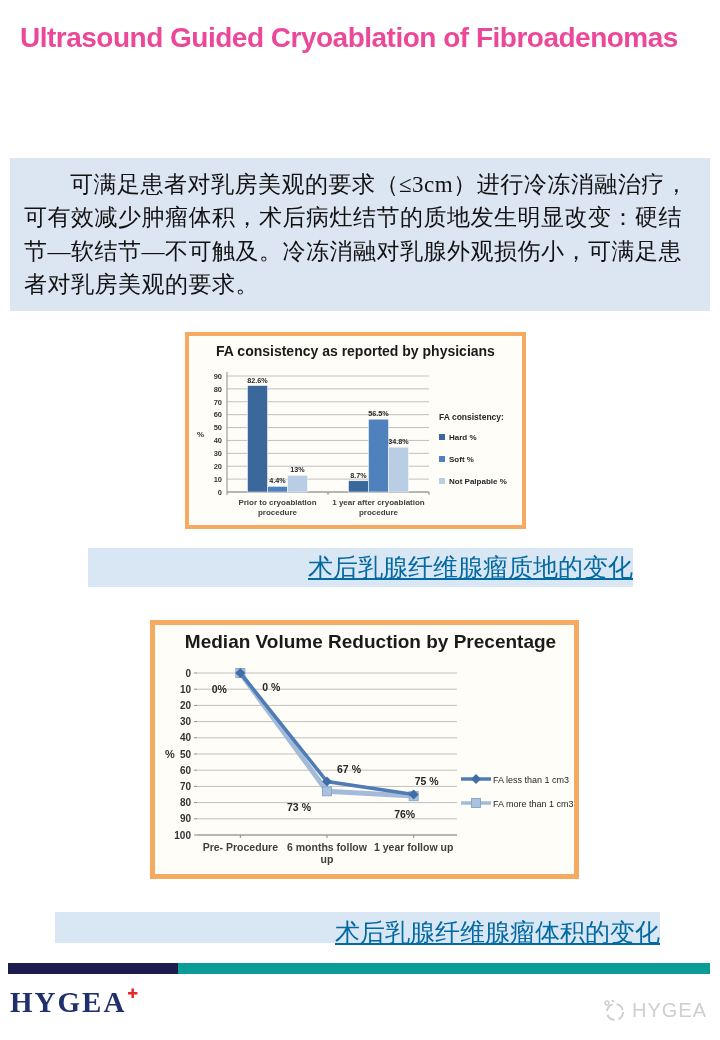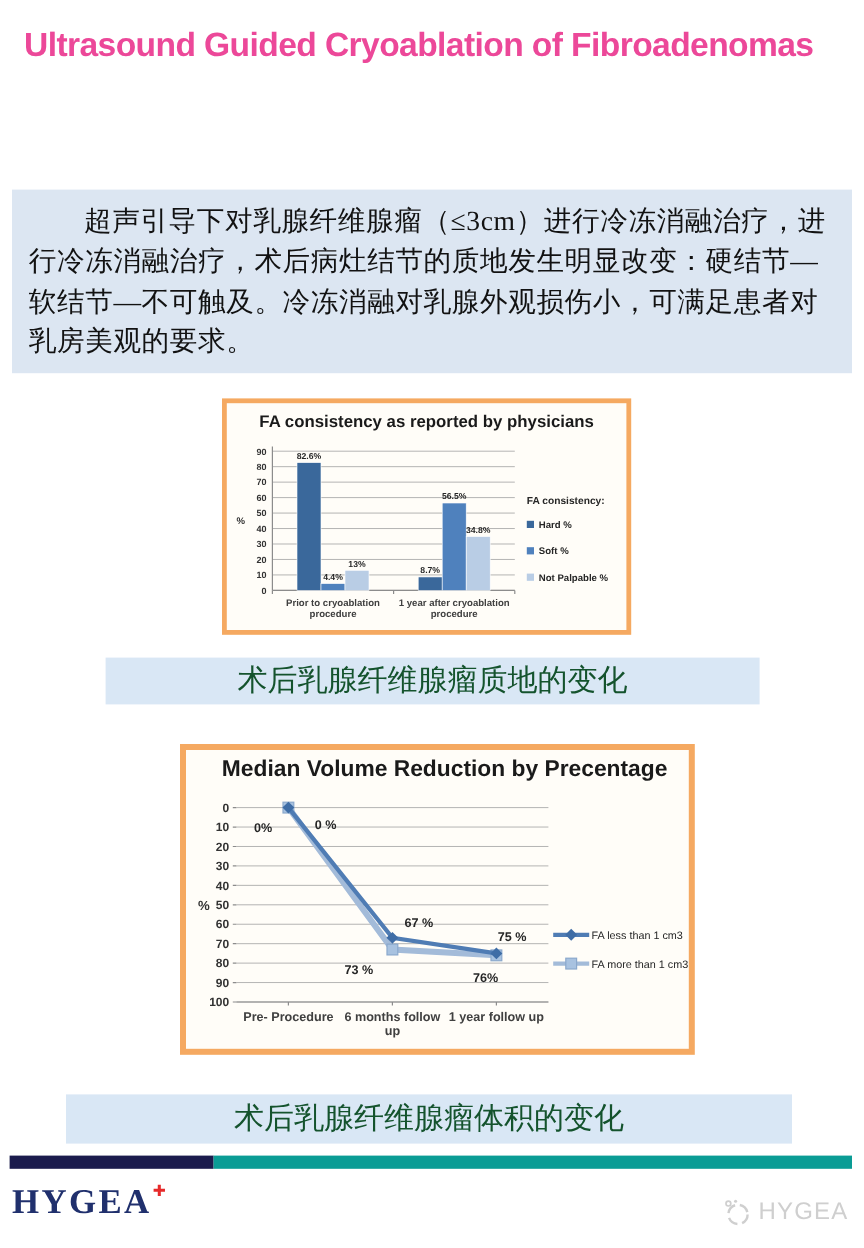--- a/index.html
+++ b/index.html
@@ -23,23 +23,23 @@
       border:4px solid #f5a961;}
   #fig1{left:185px;top:332px;width:341px;height:197px;}
   #fig2{left:150px;top:620px;width:429px;height:259px;border-width:5px;}
   .fig-title{ text-align:center;font-weight:bold;color:#1a1a1a;}
   #fig1 .fig-title{font-size:14px;margin-top:7px;}
   #fig2 .fig-title{font-size:19px;margin-top:6px;padding-left:12px;}
   #fig1 svg{position:absolute;left:0;top:28px;}
   #fig2 svg{position:absolute;left:0;top:34px;}
 
   .caption-ribbon{position:absolute;background:#d9e7f5;
-      font-family:"Liberation Serif","DejaVu Serif",serif;color:#14532d;text-align:center;}
+      font-family:"Liberation Serif","DejaVu Serif",serif;color:#0369a1;text-align:right;text-decoration:underline;}
   #cap1{left:88px;top:548px;width:545px;height:39px;font-size:25px;line-height:39px;}
-  #cap2{left:55px;top:912px;width:605px;height:41px;font-size:25px;line-height:41px;}
+  #cap2{left:55px;top:912px;width:605px;height:31px;font-size:25px;line-height:41px;}
 
   .bar-navy{position:absolute;left:8px;top:963px;width:170px;height:11px;background:#1b1c4d;}
   .bar-teal{position:absolute;left:178px;top:963px;width:532px;height:11px;background:#0a9c95;}
 
   .hygea-logo{position:absolute;left:10px;top:986px;
       font-family:"Liberation Serif","DejaVu Serif",serif;font-weight:bold;
       font-size:29px;color:#20306d;letter-spacing:2px;}
   .hygea-logo .cross{font-size:13px;color:#e62a2a;vertical-align:14px;margin-left:1px;
       font-family:"DejaVu Sans",sans-serif;}
 
@@ -50,21 +50,21 @@
 </style>
 </head>
 <body>
 
 <div id="slide">
 
   <div class="page-title">Ultrasound Guided Cryoablation of Fibroadenomas</div>
 
 
   <div class="abstract-panel">
-    <p class="abstract-text">超声引导下对乳腺纤维腺瘤（≤3cm）进行冷冻消融治疗，进行冷冻消融治疗，术后病灶结节的质地发生明显改变：硬结节—软结节—不可触及。冷冻消融对乳腺外观损伤小，可满足患者对乳房美观的要求。</p>
+    <p class="abstract-text">可满足患者对乳房美观的要求（≤3cm）进行冷冻消融治疗，可有效减少肿瘤体积，术后病灶结节的质地发生明显改变：硬结节—软结节—不可触及。冷冻消融对乳腺外观损伤小，可满足患者对乳房美观的要求。</p>
   </div>
 
   <div class="fig-card" id="fig1">
     <div class="fig-title">FA consistency as reported by physicians</div>
     <svg id="svg-bar" width="333" height="162" viewBox="0 0 333 162">
         <line x1="38" y1="128" x2="240" y2="128" stroke="#a6a6a6" stroke-width="0.7"></line>
         <text x="33" y="130.8" text-anchor="end" font-size="7.5" font-weight="600" fill="#333">0</text>
         <line x1="38" y1="115.11111111111111" x2="240" y2="115.11111111111111" stroke="#a6a6a6" stroke-width="0.7"></line>
         <text x="33" y="117.91111111111111" text-anchor="end" font-size="7.5" font-weight="600" fill="#333">10</text>
         <line x1="38" y1="102.22222222222223" x2="240" y2="102.22222222222223" stroke="#a6a6a6" stroke-width="0.7"></line>

